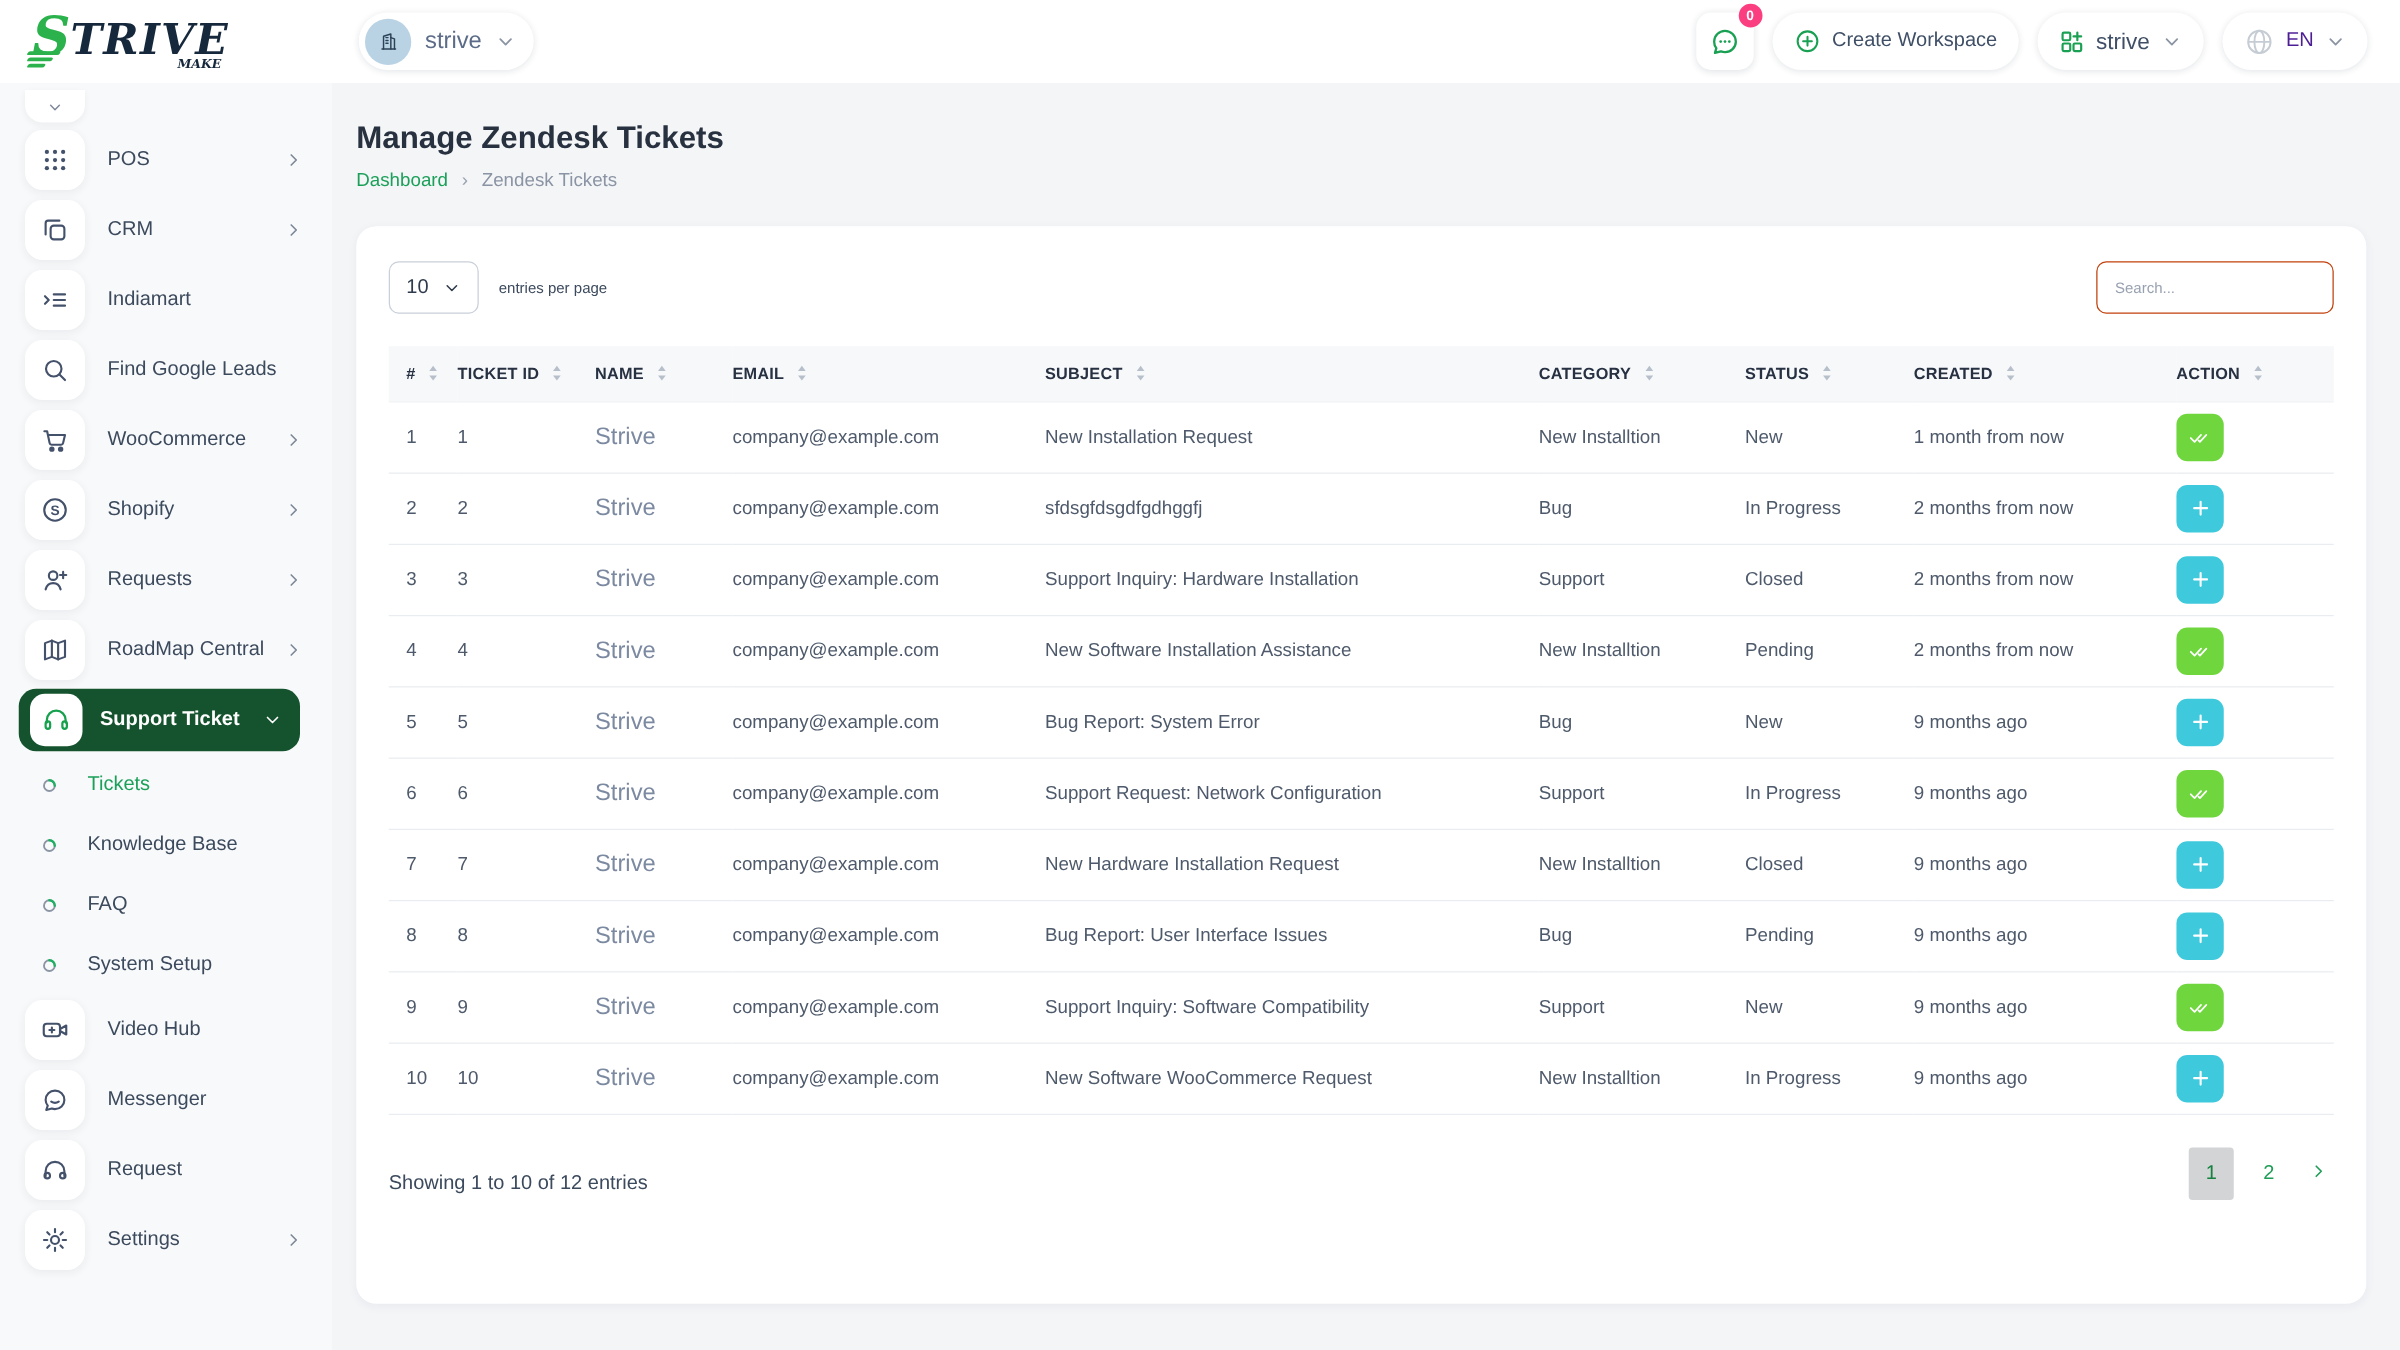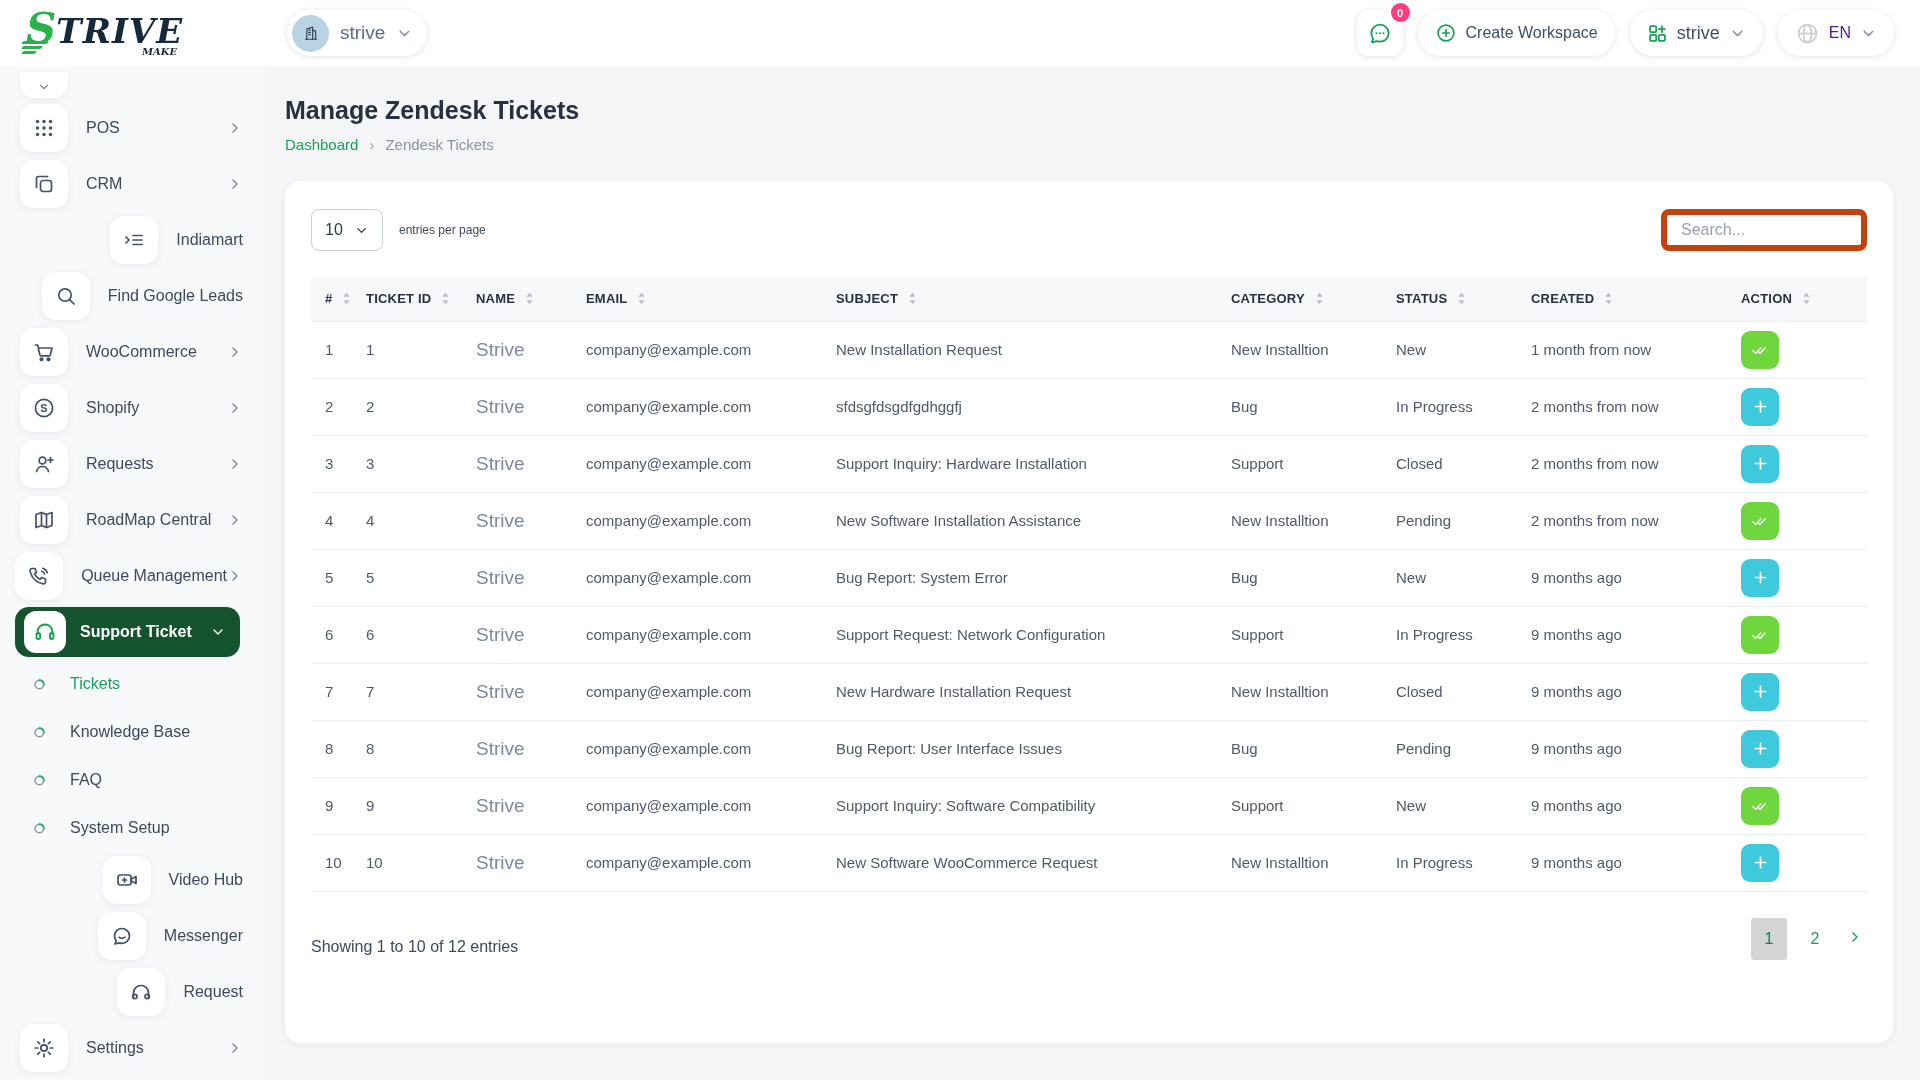--- a/index.html
+++ b/index.html
@@ -42,21 +42,21 @@
   .pill-btn .lbl-lg { font-size:18px; }
   .lang-en { color:#4c1d95; font-size:16px; }
 
   
   .sidebar { position:fixed; top:66px; left:0; width:265px; height:1014px; background:#f8f9fa;
     overflow:hidden; padding-top:6px; }
   .partial-tile { width:48px; height:26px; margin:0 0 2px 20px; background:#fff;
     border-radius:0 0 14px 14px; box-shadow:0 2px 6px rgba(30,40,70,.06);
     display:flex; align-items:flex-end; justify-content:center; cursor:pointer; }
   .side-item { display:flex; align-items:center; height:56px; padding:0 22px 0 20px;
-    cursor:pointer;justify-content:flex-end; }
+    cursor:pointer; }
   .tile { width:48px; height:48px; background:#fff; border-radius:14px;
     box-shadow:0 2px 8px rgba(30,40,70,.07); display:flex; align-items:center;
     justify-content:center; flex:none; }
   .tile svg { width:24px; height:24px; }
   .side-label { margin-left:18px; font-size:16px; color:#3c4a5d; white-space:nowrap; }
   .side-chev { margin-left:auto; display:flex; }
   .side-item.active { background:#14532d; border-radius:14px; margin:3px 25px 3px 15px;
     height:50px; padding:0 14px 0 9px; }
   .side-item.active .tile { width:42px; height:42px; border-radius:12px; box-shadow:none; }
   .side-item.active .side-label { color:#fff; font-weight:bold; margin-left:14px; }
@@ -72,22 +72,22 @@
   .bc-sep { color:#9aa3b1; font-size:15px; }
   .bc-cur { color:#8a94a4; }
 
   .card { margin-top:28px; background:#fff; border-radius:16px;
     box-shadow:0 2px 8px rgba(30,40,70,.05); padding:28px 26px 24px; height:862px; }
   .controls { display:flex; align-items:center; margin-bottom:26px; }
   .select { width:72px; height:42px; border:1px solid #c9d0da; border-radius:8px;
     display:flex; align-items:center; justify-content:center; gap:11px; font-size:16px;
     color:#2f3b4c; cursor:pointer; background:#fff; }
   .entries { margin-left:16px; font-size:12px; color:#3c4a5d; }
-  .search { margin-left:auto; width:206px; height:42px; border:6px solid #c2410c;
-    border-radius:8px; padding:0 14px; font-size:16px; color:#3c4a5d; font-family:inherit; }
+  .search { margin-left:auto; width:190px; height:42px; border:1px solid #c2410c;
+    border-radius:8px; padding:0 14px; font-size:12px; color:#3c4a5d; font-family:inherit; }
   .search::placeholder { color:#98a1b0; }
 
   table { width:100%; border-collapse:collapse; table-layout:fixed; }
   thead th { background:#f6f8fa; height:44px; text-align:left; font-size:13px; font-weight:bold;
     color:#273142; padding:0; white-space:nowrap; cursor:pointer; }
   .th-in { display:flex; align-items:center; gap:10px; letter-spacing:.2px; }
   th:first-child .th-in, td:first-child { padding-left:14px; }
   tbody td { height:57px; border-bottom:1px solid #e9edf1; font-size:15px; color:#4e5a6b;
     padding:0 10px 0 0; overflow:hidden; white-space:nowrap; }
   tbody tr:first-child td { border-top:1px solid #eef1f4; }
@@ -310,34 +310,20 @@
             <path d="M9.5 4.5v13M14.5 6.5v13"></path>
           </svg>
         </span>
      <span class="side-label">RoadMap Central</span>
      <span class="side-chev">
           <svg width="16" height="16" viewBox="0 0 24 24" fill="none" stroke="#7c8798" stroke-width="2" stroke-linecap="round" stroke-linejoin="round">
             <path d="M9 6l6 6-6 6"></path>
           </svg>
         </span>
    </div>
-      <div class="side-item">
-     <span class="tile">
-          <svg viewBox="0 0 24 24" fill="none" stroke="#44516b" stroke-width="1.7" stroke-linecap="round" stroke-linejoin="round">
-            <path d="M5 4.5h3l1.5 3.8-1.9 1.5a12.5 12.5 0 0 0 5.6 5.6l1.5-1.9 3.8 1.5v3a1.9 1.9 0 0 1-2.1 1.9A15.6 15.6 0 0 1 3.1 6.6 1.9 1.9 0 0 1 5 4.5z"></path>
-            <path d="M14.8 7.2a4 4 0 0 1 2.6 2.6M15.8 4.3a6.6 6.6 0 0 1 4.4 4.4"></path>
-          </svg>
-        </span>
-     <span class="side-label">Queue Management</span>
-     <span class="side-chev">
-          <svg width="16" height="16" viewBox="0 0 24 24" fill="none" stroke="#7c8798" stroke-width="2" stroke-linecap="round" stroke-linejoin="round">
-            <path d="M9 6l6 6-6 6"></path>
-          </svg>
-        </span>
-   </div>
       <div class="side-item active">
      <span class="tile">
           <svg viewBox="0 0 24 24" fill="none" stroke="#17a04e" stroke-width="1.8" stroke-linecap="round" stroke-linejoin="round">
             <path d="M4.5 14v-2a7.5 7.5 0 0 1 15 0v2"></path>
             <rect x="3.5" y="13" width="3.6" height="6" rx="1.8"></rect>
             <rect x="16.9" y="13" width="3.6" height="6" rx="1.8"></rect>
           </svg>
         </span>
      <span class="side-label">Support Ticket</span>
      <span class="side-chev">

